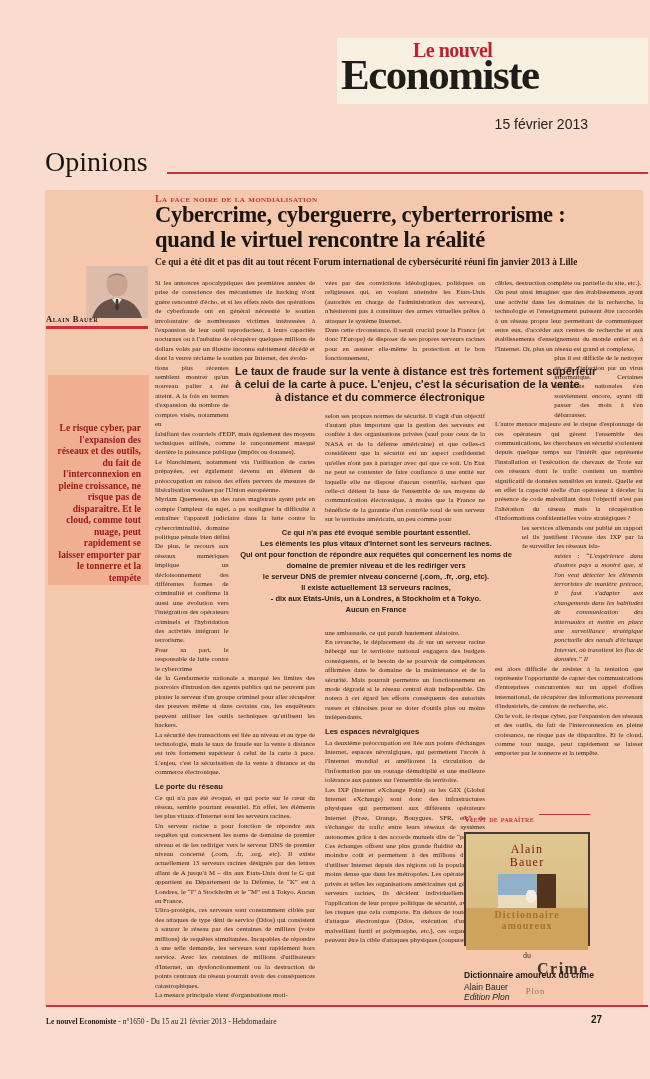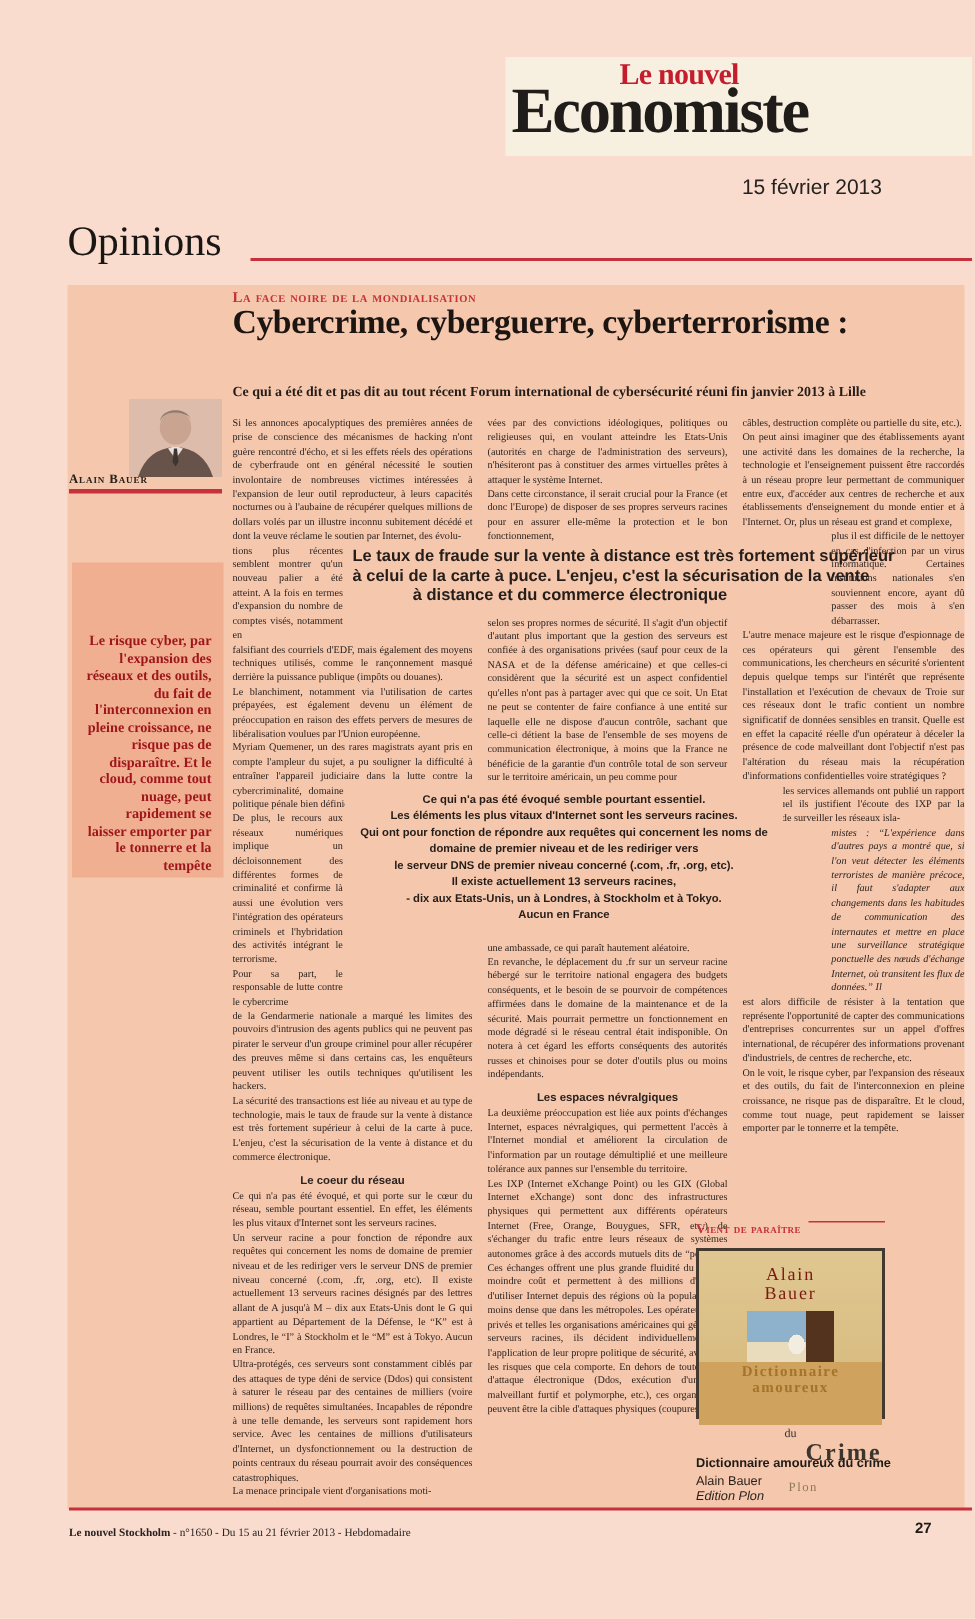--- a/index.html
+++ b/index.html
@@ -35,21 +35,21 @@
   
   .col { position:absolute; top:278px; height:728px; overflow:hidden; text-align:justify;
          font-size:6.8px; line-height:9.4px; color:#2b2320; }
   .col-1 { left:155px; width:160px; }
   .col-2 { left:325px; width:160px; }
   .col-3 { left:495px; width:148px; }
   .col .para { margin:0; }
   .col .narrow-left  { width:46%; }
   .col .narrow-right { width:60%; margin-left:auto; }
   .col .italic { font-style:italic; }
-  .col .subhead { font-family:"Liberation Sans",sans-serif; font-weight:bold; font-size:7.6px; line-height:9px; margin-top:5px; margin-bottom:2px; text-align:center; }
+  .col .subhead { font-family:"Liberation Sans",sans-serif; font-weight:bold; font-size:7.6px; line-height:9px; margin-top:5px; margin-bottom:2px; text-align:left; }
 
   
   .pq { position:absolute; background:#f5c7ac; text-align:center; white-space:pre;
         font-family:"Liberation Sans",sans-serif; font-weight:bold; color:#241d1a; padding:3px 0; }
   .pq1 { left:235px; top:362px; width:290px; font-size:11px;  line-height:13px; }
   .pq2 { left:230px; top:524px; width:292px; font-size:7.5px; line-height:11px; }
 
   
   .promo { position:absolute; left:464px; top:792px; width:126px; }
   .promo-head { display:flex; align-items:flex-start;margin-top:22px; }
@@ -69,40 +69,40 @@
   .cover-crime { font-weight:bold; font-size:16px; line-height:17px; color:#3a362e; letter-spacing:1.5px;text-align:right; }
   .cover-publisher { margin-top:9px; font-size:8.5px; color:#8a7a50; letter-spacing:1px;padding-left:17px; }
   .caption-title { margin-top:24px; font-family:"Liberation Sans",sans-serif; font-weight:bold; font-size:8.5px; color:#201b18; white-space:nowrap; }
   .caption-author { margin-top:2px; font-family:"Liberation Sans",sans-serif; font-size:8.5px; color:#241f1b; }
   .caption-publisher { font-family:"Liberation Sans",sans-serif; font-style:italic; font-size:8.5px; color:#241f1b; }
 
   
   .footer-rule { position:absolute; left:46px; top:1005px; width:602px; height:2px; background:#c5313c; }
   .footer-info { position:absolute; left:46px; top:1017px; font-size:7.5px; color:#272220; }
   .footer-info .footer-brand { font-weight:bold; }
-  .page-number { position:absolute; left:610px; top:1014px; font-family:"Liberation Sans",sans-serif; font-weight:bold; font-size:10px; color:#1f1b18; }
+  .page-number { position:absolute; left:591px; top:1014px; font-family:"Liberation Sans",sans-serif; font-weight:bold; font-size:10px; color:#1f1b18; }
 </style>
 </head>
 <body>
 
 <div class="page">
 
   <div class="masthead">
     <div class="brand-top">Le nouvel</div>
     <div class="brand-main">Economiste</div>
   </div>
   <div class="issue-date">15 février 2013</div>
 
   <div class="section-title">Opinions</div>
   <div class="section-rule"></div>
 
   <div class="article-bg"></div>
 
   <div class="kicker">La face noire de la mondialisation</div>
-  <h1 class="headline"><span>Cybercrime, cyberguerre, cyberterrorisme :</span><br></h1>
+  <h1 class="headline"><span>Cybercrime, cyberguerre, cyberterrorisme :</span><br><span>quand le virtuel rencontre la réalité</span></h1>
   <div class="standfirst">Ce qui a été dit et pas dit au tout récent Forum international de cybersécurité réuni fin janvier 2013 à Lille</div>
 
   <div class="author-photo">
     <svg width="62" height="52" viewBox="0 0 62 52" xmlns="http://www.w3.org/2000/svg">
       <rect width="62" height="52" fill="#e2c3b3"></rect>
       <rect width="62" height="52" fill="#d9b6a4" opacity="0.5"></rect>
       <ellipse cx="31" cy="19" rx="10.5" ry="11.5" fill="#c9a491"></ellipse>
       <path d="M20.5 16 Q21 8 31 7.5 Q41 8 41.5 16 Q41.5 12 38 10.5 Q34 9 31 9 Q26 9 23.5 11 Q20.8 13 20.5 16 Z" fill="#8d7c72"></path>
       <path d="M6 52 Q12 33 31 32 Q50 33 56 52 Z" fill="#675349"></path>
       <path d="M26 33 L31 40 L36 33 L33 32 L29 32 Z" fill="#e9e2d8"></path>
@@ -116,21 +116,21 @@
   <div class="col col-1">
       <div class="para">Si les annonces apocalyptiques des premières années de prise de conscience des mécanismes de hacking n'ont guère rencontré d'écho, et si les effets réels des opérations de cyberfraude ont en général nécessité le soutien involontaire de nombreuses victimes intéressées à l'expansion de leur outil reproducteur, à leurs capacités nocturnes ou à l'aubaine de récupérer quelques millions de dollars volés par un illustre inconnu subitement décédé et dont la veuve réclame le soutien par Internet, des évolu-</div>
       <div class="para narrow-left">tions plus récentes semblent montrer qu'un nouveau palier a été atteint. A la fois en termes d'expansion du nombre de comptes visés, notamment en</div>
       <div class="para">falsifiant des courriels d'EDF, mais également des moyens techniques utilisés, comme le rançonnement masqué derrière la puissance publique (impôts ou douanes).</div>
       <div class="para">Le blanchiment, notamment via l'utilisation de cartes prépayées, est également devenu un élément de préoccupation en raison des effets pervers de mesures de libéralisation voulues par l'Union européenne.</div>
       <div class="para">Myriam Quemener, un des rares magistrats ayant pris en compte l'ampleur du sujet, a pu souligner la difficulté à entraîner l'appareil judiciaire dans la lutte contre la cybercriminalité, domaine où il n'y a pas encore de politique pénale bien définie.</div>
       <div class="para narrow-left">De plus, le recours aux réseaux numériques implique un décloisonnement des différentes formes de criminalité et confirme là aussi une évolution vers l'intégration des opérateurs criminels et l'hybridation des activités intégrant le terrorisme.</div>
       <div class="para narrow-left">Pour sa part, le responsable de lutte contre le cybercrime</div>
       <div class="para">de la Gendarmerie nationale a marqué les limites des pouvoirs d'intrusion des agents publics qui ne peuvent pas pirater le serveur d'un groupe criminel pour aller récupérer des preuves même si dans certains cas, les enquêteurs peuvent utiliser les outils techniques qu'utilisent les hackers.</div>
       <div class="para">La sécurité des transactions est liée au niveau et au type de technologie, mais le taux de fraude sur la vente à distance est très fortement supérieur à celui de la carte à puce. L'enjeu, c'est la sécurisation de la vente à distance et du commerce électronique.</div>
-      <div class="subhead">Le coeur du réseau</div>
+      <div class="subhead">Le porte du réseau</div>
       <div class="para">Ce qui n'a pas été évoqué, et qui porte sur le cœur du réseau, semble pourtant essentiel. En effet, les éléments les plus vitaux d'Internet sont les serveurs racines.</div>
       <div class="para">Un serveur racine a pour fonction de répondre aux requêtes qui concernent les noms de domaine de premier niveau et de les rediriger vers le serveur DNS de premier niveau concerné (.com, .fr, .org, etc). Il existe actuellement 13 serveurs racines désignés par des lettres allant de A jusqu'à M – dix aux Etats-Unis dont le G qui appartient au Département de la Défense, le “K” est à Londres, le “I” à Stockholm et le “M” est à Tokyo. Aucun en France.</div>
       <div class="para">Ultra-protégés, ces serveurs sont constamment ciblés par des attaques de type déni de service (Ddos) qui consistent à saturer le réseau par des centaines de milliers (voire millions) de requêtes simultanées. Incapables de répondre à une telle demande, les serveurs sont rapidement hors service. Avec les centaines de millions d'utilisateurs d'Internet, un dysfonctionnement ou la destruction de points centraux du réseau pourrait avoir des conséquences catastrophiques.</div>
       <div class="para">La menace principale vient d'organisations moti-</div>
     </div>
   <div class="col col-2">
       <div class="para">vées par des convictions idéologiques, politiques ou religieuses qui, en voulant atteindre les Etats-Unis (autorités en charge de l'administration des serveurs), n'hésiteront pas à constituer des armes virtuelles prêtes à attaquer le système Internet.</div>
       <div class="para">Dans cette circonstance, il serait crucial pour la France (et donc l'Europe) de disposer de ses propres serveurs racines pour en assurer elle-même la protection et le bon fonctionnement,</div>
       <div class="spacer" style="height: 48px;"></div>
       <div class="para">selon ses propres normes de sécurité. Il s'agit d'un objectif d'autant plus important que la gestion des serveurs est confiée à des organisations privées (sauf pour ceux de la NASA et de la défense américaine) et que celles-ci considèrent que la sécurité est un aspect confidentiel qu'elles n'ont pas à partager avec qui que ce soit. Un Etat ne peut se contenter de faire confiance à une entité sur laquelle elle ne dispose d'aucun contrôle, sachant que celle-ci détient la base de l'ensemble de ses moyens de communication électronique, à moins que la France ne bénéficie de la garantie d'un contrôle total de son serveur sur le territoire américain, un peu comme pour</div>
@@ -176,16 +176,16 @@
       <div class="cover-du">du</div>
       <div class="cover-crime">Crime</div>
       <div class="cover-publisher">Plon</div>
     </div>
     <div class="caption-title">Dictionnaire amoureux du crime</div>
     <div class="caption-author">Alain Bauer</div>
     <div class="caption-publisher">Edition Plon</div>
   </div>
 
   <div class="footer-rule"></div>
-  <div class="footer-info"><span class="footer-brand">Le nouvel Stockholm</span><span> - n°1650 - Du 15 au 21 février 2013 - Hebdomadaire</span></div>
+  <div class="footer-info"><span class="footer-brand">Le nouvel Economiste</span><span> - n°1650 - Du 15 au 21 février 2013 - Hebdomadaire</span></div>
   <div class="page-number">27</div>
 
 </div>
 
 </body></html>

